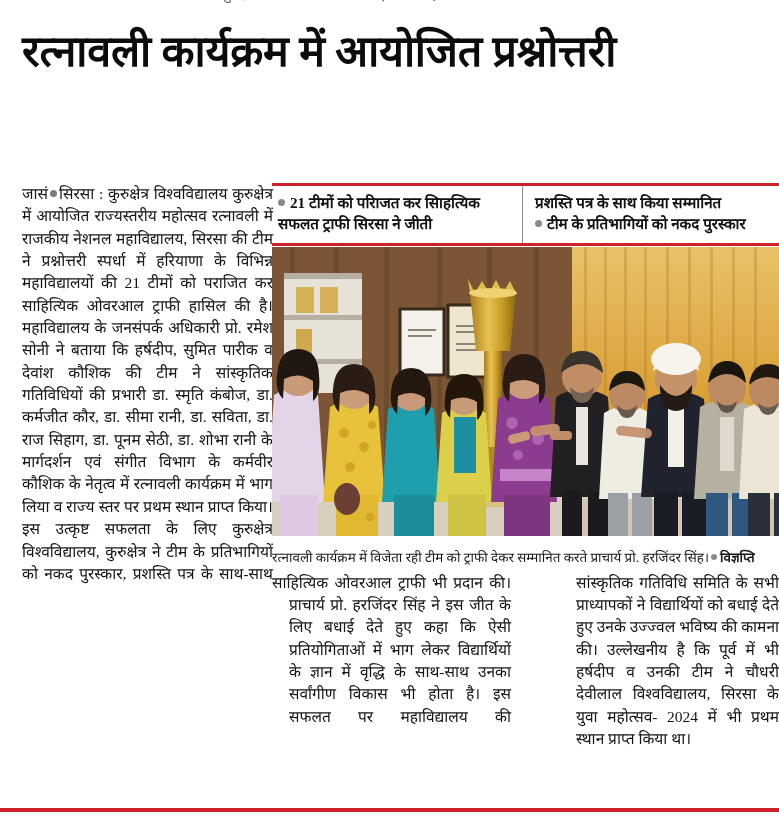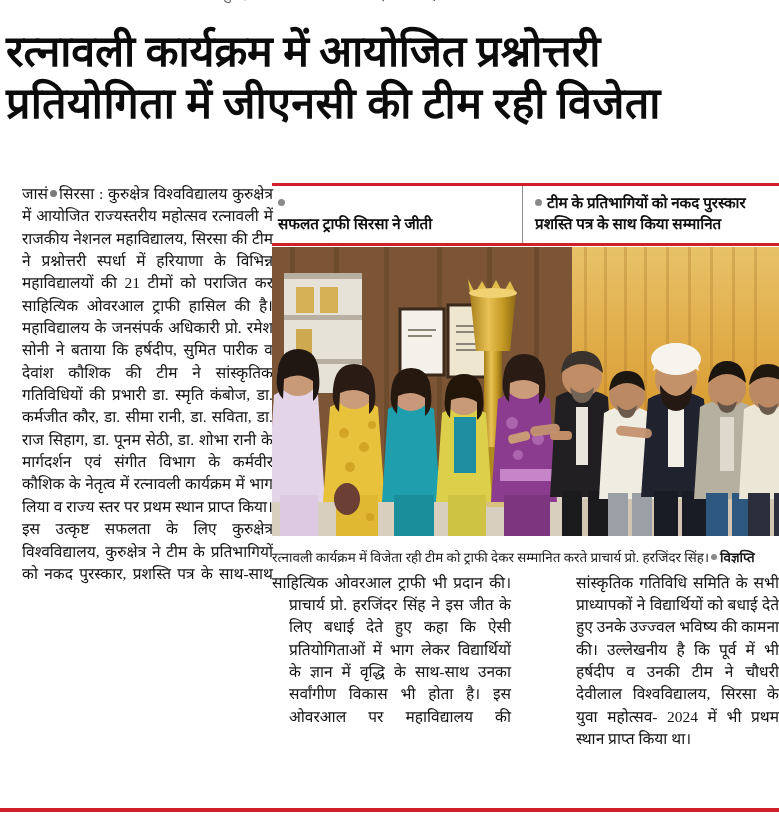--- a/index.html
+++ b/index.html
@@ -35,21 +35,21 @@
     white-space: nowrap;
     margin-top: -13px;
     margin-left: 150px;
     opacity: .85;
   }
 
   
   .headline {
     position: absolute;
     top: 26px;
-    left: 6px;
+    left: 22px;
     width: 752px;
   }
   .headline-line {
     font-family: "Liberation Serif", "DejaVu Serif", serif;
     font-weight: bold;
     font-size: 43px;
     line-height: 52px;
     letter-spacing: -0.2px;
     color: #0b0b0b;
     white-space: nowrap;
@@ -197,39 +197,38 @@
 </style>
 </head>
 <body>
 
 <div class="prev-article-sliver">
   <span class="sliver-text">सारे  के  दो  पुत्र,  जो  गति  भीम  भार  इतना  रह  के  दो</span>
 </div>
 
 <div class="headline">
   <div class="headline-line l1">रत्नावली कार्यक्रम में आयोजित प्रश्नोत्तरी</div>
-  <div class="headline-line l2">प्रतियोगिता में जीएनसी की टीम रही विजेता</div>
 </div>
 
 <div class="body-area">
 
   <div class="col-left">
     <p><span>जासं</span><span class="dateline-dot"></span><span>सिरसा</span> <span>:</span> <span>कुरुक्षेत्र विश्वविद्यालय कुरुक्षेत्र में आयोजित राज्यस्तरीय महोत्सव रत्नावली में राजकीय नेशनल महाविद्यालय, सिरसा की टीम ने प्रश्नोत्तरी स्पर्धा में हरियाणा के विभिन्न महाविद्यालयों की 21 टीमों को पराजित कर साहित्यिक ओवरआल ट्राफी हासिल की है। महाविद्यालय के जनसंपर्क अधिकारी प्रो. रमेश सोनी ने बताया कि हर्षदीप, सुमित पारीक व देवांश कौशिक की टीम ने सांस्कृतिक गतिविधियों की प्रभारी डा. स्मृति कंबोज, डा. कर्मजीत कौर, डा. सीमा रानी, डा. सविता, डा. राज सिहाग, डा. पूनम सेठी, डा. शोभा रानी के मार्गदर्शन एवं संगीत विभाग के कर्मवीर कौशिक के नेतृत्व में रत्नावली कार्यक्रम में भाग लिया व राज्य स्तर पर प्रथम स्थान प्राप्त किया। इस उत्कृष्ट सफलता के लिए कुरुक्षेत्र विश्वविद्यालय, कुरुक्षेत्र ने टीम के प्रतिभागियों को नकद पुरस्कार, प्रशस्ति पत्र के साथ-साथ</span></p>
   </div>
 
   <div class="zone-right">
 
     <div class="callout-strip">
       <div class="callout">
-        <span class="callout-text"><span class="callout-bullet"></span></span>
+        <span class="callout-text"><span class="callout-bullet"></span><span>21 टीमों को परािजत कर सािहत्यिक</span></span>
         <span class="callout-text">सफलत ट्राफी सिरसा ने जीती</span>
       </div>
       <div class="callout">
+        <span class="callout-text">प्रशस्ति पत्र के साथ किया सम्मानित</span>
         <span class="callout-text"><span class="callout-bullet"></span><span>टीम के प्रतिभागियों को नकद पुरस्कार</span></span>
-        <span class="callout-text">प्रशस्ति पत्र के साथ किया सम्मानित</span>
       </div>
     </div>
 
     <div class="photo-frame">
       <svg class="photo-svg" viewBox="0 0 507 289" preserveAspectRatio="none">
         <defs>
           <linearGradient id="curtain" x1="0" y1="0" x2="0" y2="1">
             <stop offset="0%" stop-color="#e8c268"></stop>
             <stop offset="55%" stop-color="#dca23a"></stop>
             <stop offset="100%" stop-color="#c98f2c"></stop>
@@ -414,21 +413,21 @@
       </svg>
     </div>
 
     <div class="photo-caption">
       <span>रत्नावली कार्यक्रम में विजेता रही टीम को ट्राफी देकर सम्मानित करते प्राचार्य प्रो. हरजिंदर सिंह।</span><span class="caption-dot"></span><span class="caption-credit">विज्ञप्ति</span>
     </div>
 
     <div class="lower-cols">
       <div class="lower-col mid">
         <p>साहित्यिक ओवरआल ट्राफी भी प्रदान की।</p>
-        <p class="indent">प्राचार्य प्रो. हरजिंदर सिंह ने इस जीत के लिए बधाई देते हुए कहा कि ऐसी प्रतियोगिताओं में भाग लेकर विद्यार्थियों के ज्ञान में वृद्धि के साथ-साथ उनका सर्वांगीण विकास भी होता है। इस ओवरआल पर महाविद्यालय की</p>
+        <p class="indent">प्राचार्य प्रो. हरजिंदर सिंह ने इस जीत के लिए बधाई देते हुए कहा कि ऐसी प्रतियोगिताओं में भाग लेकर विद्यार्थियों के ज्ञान में वृद्धि के साथ-साथ उनका सर्वांगीण विकास भी होता है। इस सफलत पर महाविद्यालय की</p>
       </div>
       <div class="lower-col">
         <p class="last">सांस्कृतिक गतिविधि समिति के सभी प्राध्यापकों ने विद्यार्थियों को बधाई देते हुए उनके उज्ज्वल भविष्य की कामना की। उल्लेखनीय है कि पूर्व में भी हर्षदीप व उनकी टीम ने चौधरी देवीलाल विश्वविद्यालय, सिरसा के युवा महोत्सव- 2024 में भी प्रथम स्थान प्राप्त किया था।</p>
       </div>
     </div>
 
   </div>
 </div>
 
 <div class="bottom-rule"></div>

